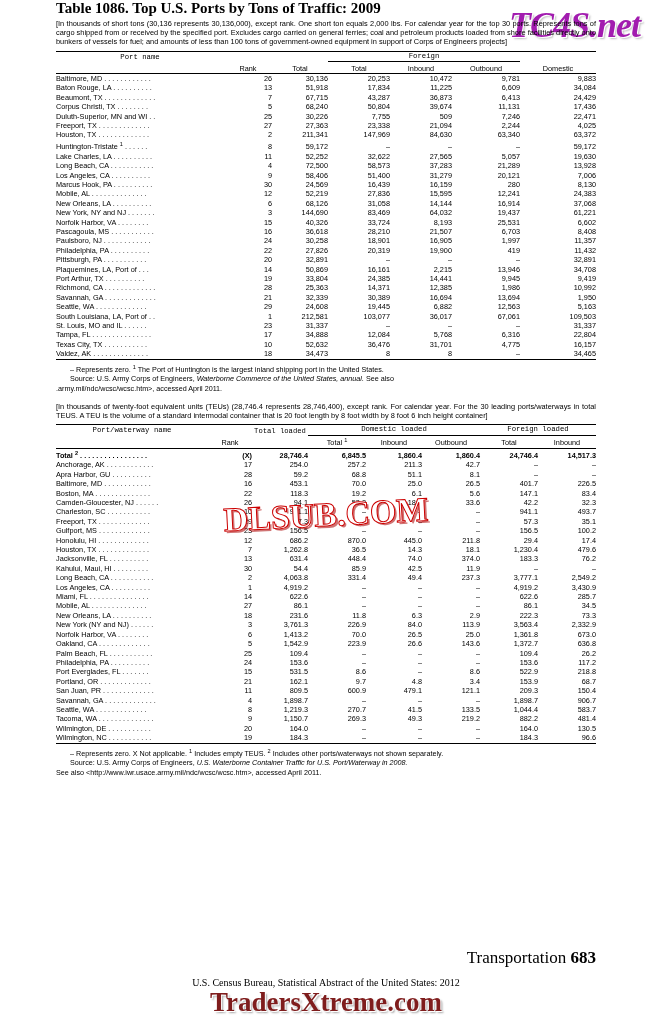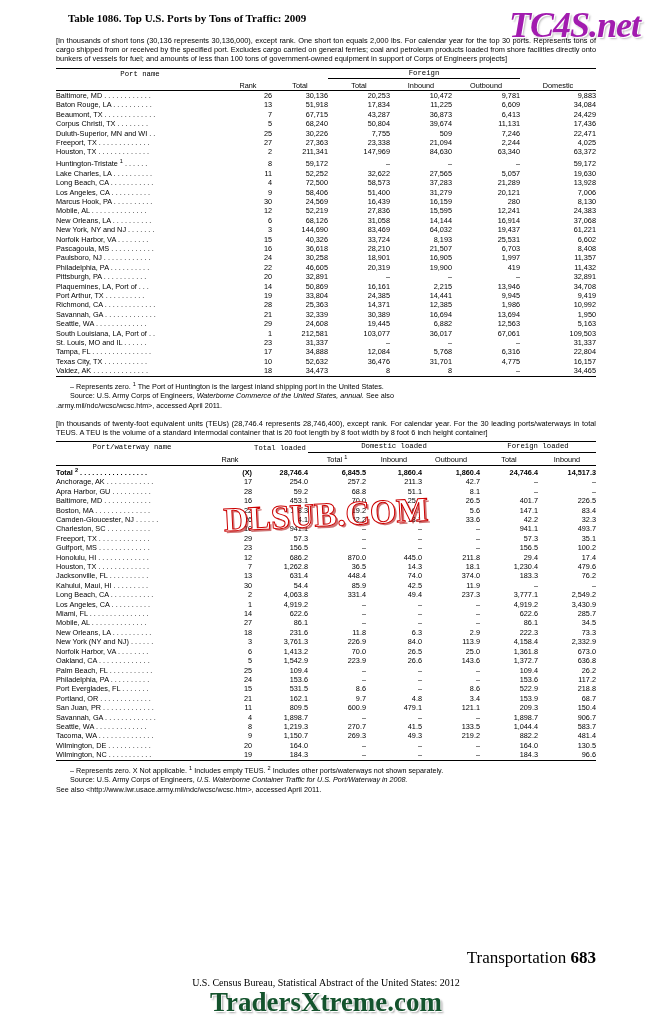--- a/index.html
+++ b/index.html
@@ -29,29 +29,29 @@
     color:#ffffff;
     -webkit-text-stroke: 1px #cc0000;
     text-shadow: 2px 2px 0 rgba(170,0,0,.55);
     letter-spacing:0px;
     white-space:nowrap;
   }
   .wm-traders {
     position:absolute; left:50%; bottom:6px; transform:translateX(-50%);
     font-family:"Liberation Serif", serif;
     font-size:27px; font-weight:bold;
-    color:#14532d;
+    color:#7f1d1d;
     text-shadow: 1px 1px 0 #ffffff, 2px 2px 2px rgba(0,0,0,.35);
     white-space:nowrap;
   }
 
   .content { position:absolute; left:56px; top:0; width:540px; }
 
   h2.tbl-title {
-    font-size:11px; font-weight:bold; margin:12px; padding:0;
+    font-size:15px; font-weight:bold; margin:0; padding:0;
     font-family:"Liberation Serif", serif;
   }
   .tbl-head-note {
     font-size:7.4px; line-height:9.2px; margin-top:2px; text-align:justify;
     font-family:"Liberation Sans", sans-serif;
   }
 
   table.data {
     border-collapse: collapse;
     width:540px;
@@ -299,21 +299,21 @@
             <td class="num">24</td>
             <td class="num">30,258</td>
             <td class="num">18,901</td>
             <td class="num">16,905</td>
             <td class="num">1,997</td>
             <td class="num">11,357</td>
           </tr>
           <tr>
             <td class="name">Philadelphia, PA <span class="leader">. . . . . . . . . . </span></td>
             <td class="num">22</td>
-            <td class="num">46,605</td>
+            <td class="num">27,826</td>
             <td class="num">20,319</td>
             <td class="num">19,900</td>
             <td class="num">419</td>
             <td class="num">11,432</td>
           </tr>
           <tr>
             <td class="name">Pittsburgh, PA <span class="leader">. . . . . . . . . . . </span></td>
             <td class="num">20</td>
             <td class="num">32,891</td>
             <td class="num">–</td>
@@ -641,21 +641,21 @@
               <td class="num">222.3</td>
               <td class="num">73.3</td>
             </tr>
             <tr>
               <td class="name">New York (NY and NJ) <span class="leader">. . . . . . </span></td>
               <td class="num">3</td>
               <td class="num">3,761.3</td>
               <td class="num">226.9</td>
               <td class="num">84.0</td>
               <td class="num">113.9</td>
-              <td class="num">4,158.4</td>
+              <td class="num">3,563.4</td>
               <td class="num">2,332.9</td>
             </tr>
             <tr>
               <td class="name">Norfolk Harbor, VA <span class="leader">. . . . . . . . </span></td>
               <td class="num">6</td>
               <td class="num">1,413.2</td>
               <td class="num">70.0</td>
               <td class="num">26.5</td>
               <td class="num">25.0</td>
               <td class="num">1,361.8</td>

